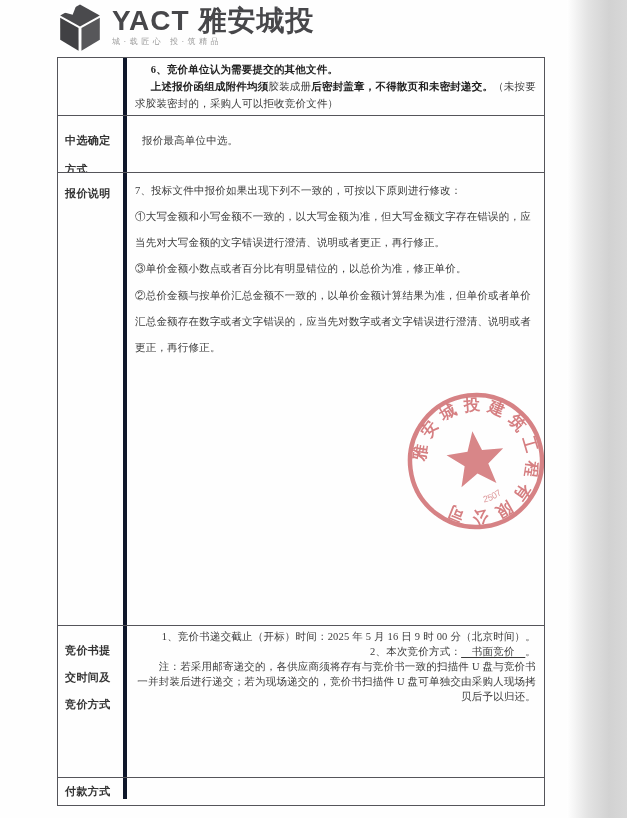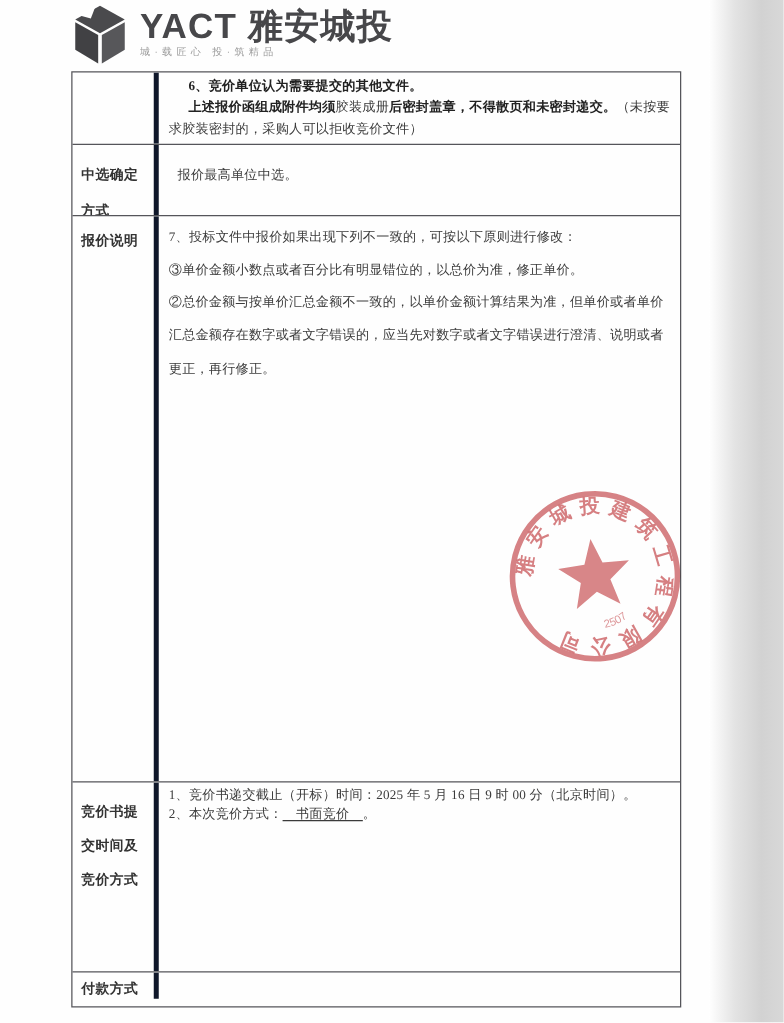--- a/index.html
+++ b/index.html
@@ -46,21 +46,21 @@
   .para .u{text-decoration:underline;text-underline-offset:2px;}
   .ind-1{text-indent:1.5em;}
   .ind-2{text-indent:2.2em;}
   
   .trow.r0{height:58px;}  .trow.r0 .tcontent{line-height:17px;padding-top:3px;}
   .trow.r1{height:57px;}  .trow.r1 .tlabel{padding-top:10px;line-height:29px;}
                           .trow.r1 .tcontent{line-height:17px;padding-top:16px;padding-left:15px;}
   .trow.r2{height:454px;} .trow.r2 .tlabel{padding-top:6px;}
                           .trow.r2 .tcontent{line-height:26.2px;padding-top:5px;}
   .trow.r3{height:152px;} .trow.r3 .tlabel{padding-top:11px;line-height:27px;}
-                          .trow.r3 .tcontent{line-height:15px;padding-top:3px;}
+                          .trow.r3 .tcontent{line-height:15px;padding-top:3px;text-align:right;}
   .trow.r4{height:27px;}  .trow.r4 .tlabel{padding-top:5px;line-height:16px;}
                           .trow.r4 .tcontent{line-height:16px;padding-top:5px;font-family:Liberation Serif, serif;}
   
   .stamp{
     position:absolute;left:401px;top:386px;width:150px;height:150px;
     mix-blend-mode:multiply;opacity:0.82;transform:rotate(-7deg);
     pointer-events:none;
   }
 </style>
 </head>
@@ -95,29 +95,31 @@
     <div class="trow r1">
       <div class="tlabel">中选确定方式</div>
       <div class="tcontent">
           <p class="para"><span class="">报价最高单位中选。</span></p>
         </div>
     </div>
     <div class="trow r2">
       <div class="tlabel">报价说明</div>
       <div class="tcontent">
           <p class="para"><span class="">7、投标文件中报价如果出现下列不一致的，可按以下原则进行修改：</span></p>
+          <p class="para"><span class="">①大写金额和小写金额不一致的，以大写金额为准，但大写金额文字存在错误的，应当先对大写金额的文字错误进行澄清、说明或者更正，再行修正。</span></p>
           <p class="para"><span class="">③单价金额小数点或者百分比有明显错位的，以总价为准，修正单价。</span></p>
           <p class="para"><span class="">②总价金额与按单价汇总金额不一致的，以单价金额计算结果为准，但单价或者单价汇总金额存在数字或者文字错误的，应当先对数字或者文字错误进行澄清、说明或者更正，再行修正。</span></p>
         </div>
     </div>
     <div class="trow r3">
       <div class="tlabel">竞价书提交时间及竞价方式</div>
       <div class="tcontent">
           <p class="para"><span class="">1、竞价书递交截止（开标）时间：2025 年 5 月 16 日 9 时 00 分（北京时间）。</span></p>
           <p class="para"><span class="">2、本次竞价方式：</span><span class="u">　书面竞价　</span><span class="">。</span></p>
+          <p class="para ind-2"><span class="">注：若采用邮寄递交的，各供应商须将存有与竞价书一致的扫描件 U 盘与竞价书一并封装后进行递交；若为现场递交的，竞价书扫描件 U 盘可单独交由采购人现场拷贝后予以归还。</span></p>
         </div>
     </div>
     <div class="trow r4">
       <div class="tlabel">付款方式</div>
       <div class="tcontent">
           <p class="para"><span class="">废弃物资交接后，回收方一次性支付出售方 100%款项。</span></p>
         </div>
     </div>
   </div>
 

